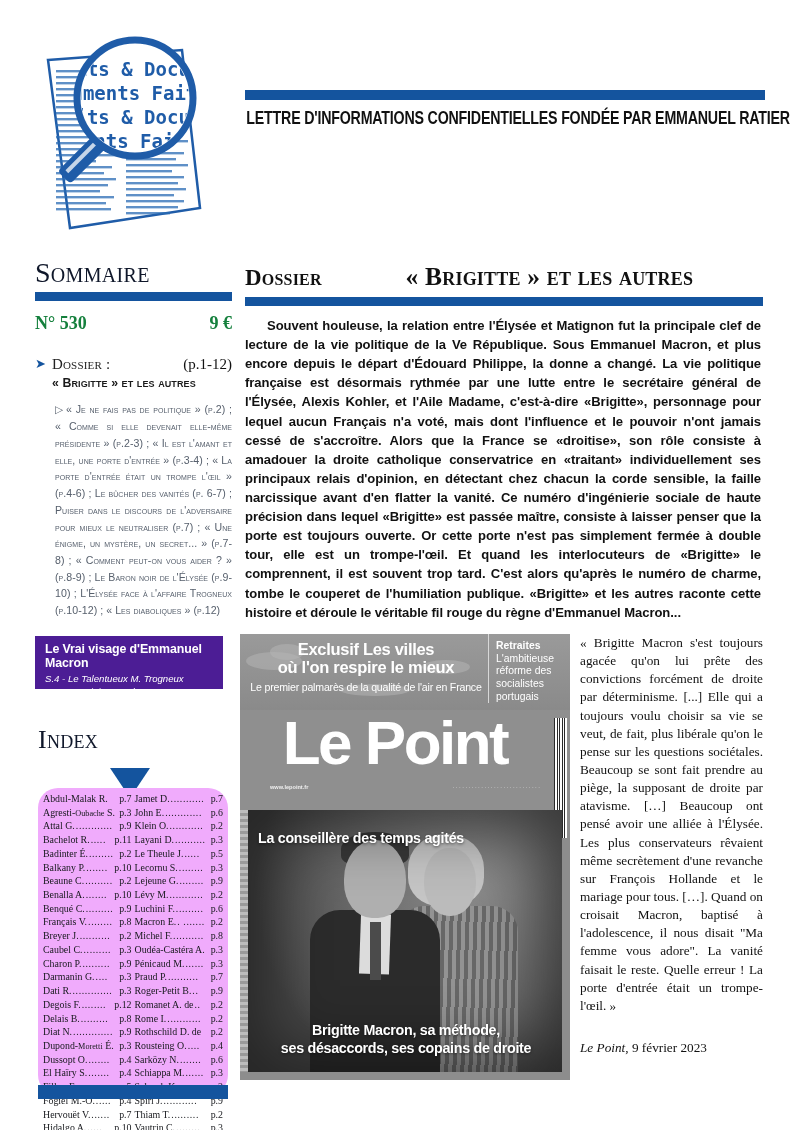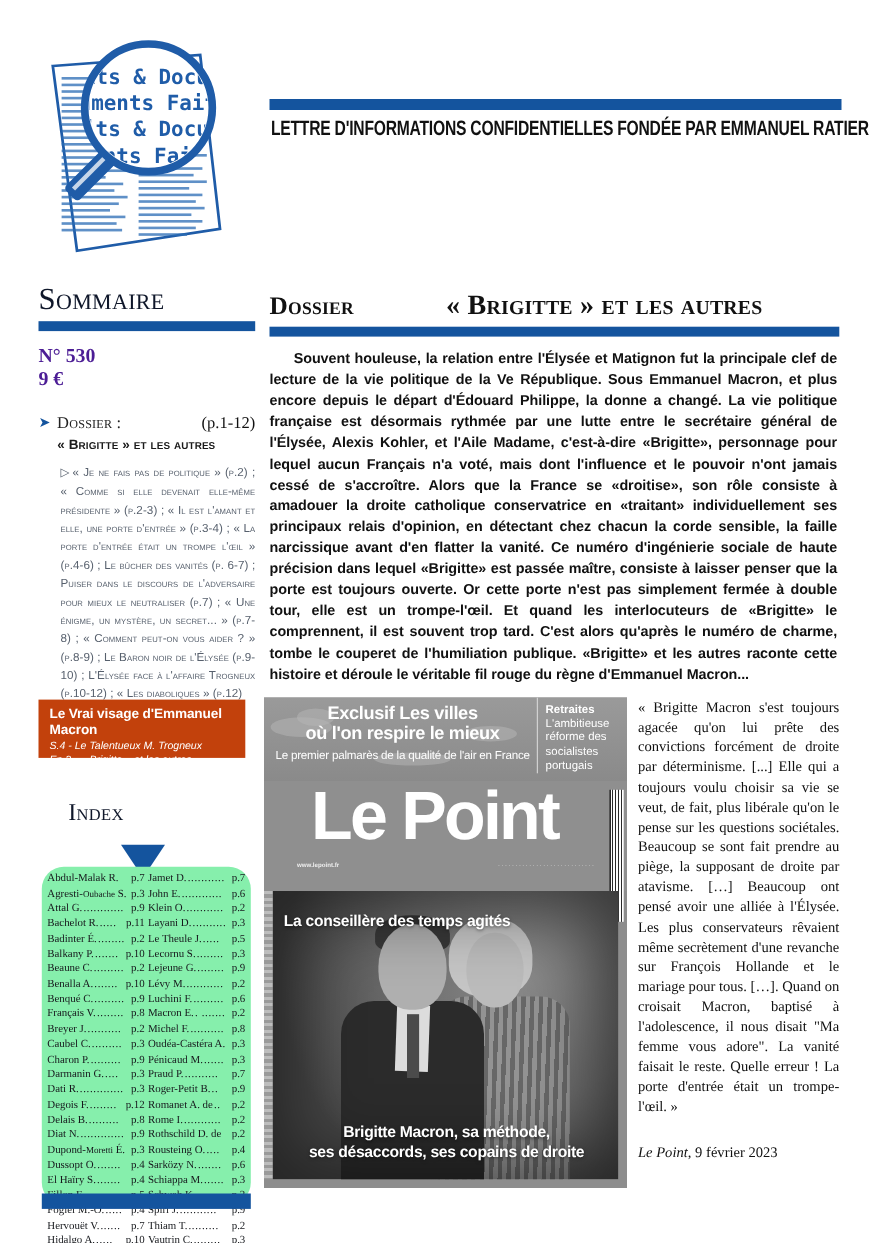--- a/index.html
+++ b/index.html
@@ -55,22 +55,21 @@
     line-height: 1.05;
   }
   .sec-rule { height: 9px; background: #14549E; margin-top: 5px; }
 
   .issue-row {
     display: flex; justify-content: space-between; align-items: baseline;
     margin-top: 12px;
     font-family: "Liberation Serif", serif;
     font-weight: bold;
     font-size: 18px;
-    color: #4c1d95;
-    flex-direction: column;
+    color: #15803d;
   }
 
   .dossier-line {
     display: flex; justify-content: space-between; align-items: baseline;
     margin-top: 22px;
   }
   .dossier-left { display: flex; align-items: baseline; gap: 6px; }
   .arrow-gl { color: #14549E; font-size: 13px; line-height: 1; position: relative; top: -1px; }
   .dossier-lbl {
     font-family: "Liberation Serif", serif;
@@ -101,44 +100,44 @@
     color: #57606d;
     text-align: justify;
     letter-spacing: 0.05px;
   }
   .dossier-items .lead { margin-right: 2px; }
 
   
   .promo {
     position: absolute; left: 35px; top: 636px;
     width: 188px; height: 53px;
-    background: #c2410c;
+    background: #4c1d95;
     padding: 7px 9px 0 10px;
     color: #fff;
   }
   .promo-t {
     font-family: "Liberation Sans", sans-serif;
     font-weight: bold; font-size: 12.4px; line-height: 1.1;
     letter-spacing: -0.1px;
   }
   .promo-l {
     font-family: "Liberation Sans", sans-serif;
     font-style: italic; font-size: 9.6px; line-height: 1.3;
     margin-top: 3px;
   }
 
   
   .index-head { position: absolute; left: 38px; top: 726px; }
-  .index-head .sec-head { font-size: 22px; margin-left: 24px; }
+  .index-head .sec-head { font-size: 26px; }
   .index-arrow { position: absolute; left: 108px; top: 766px; }
 
   .index-box {
     position: absolute; left: 38px; top: 788px;
     width: 190px; height: 307px;
-    background: #86efac;
+    background: #f0abfc;
     padding: 4px 5px 0 5px;
     border-radius: 20px;
   }
   .index-cols { display: flex; gap: 3px; }
   .index-col { flex: 1 1 0; min-width: 0; }
   .idx-row {
     display: flex; align-items: baseline;
     font-family: "Liberation Serif", serif;
     font-size: 9.9px;
     line-height: 1.385;

